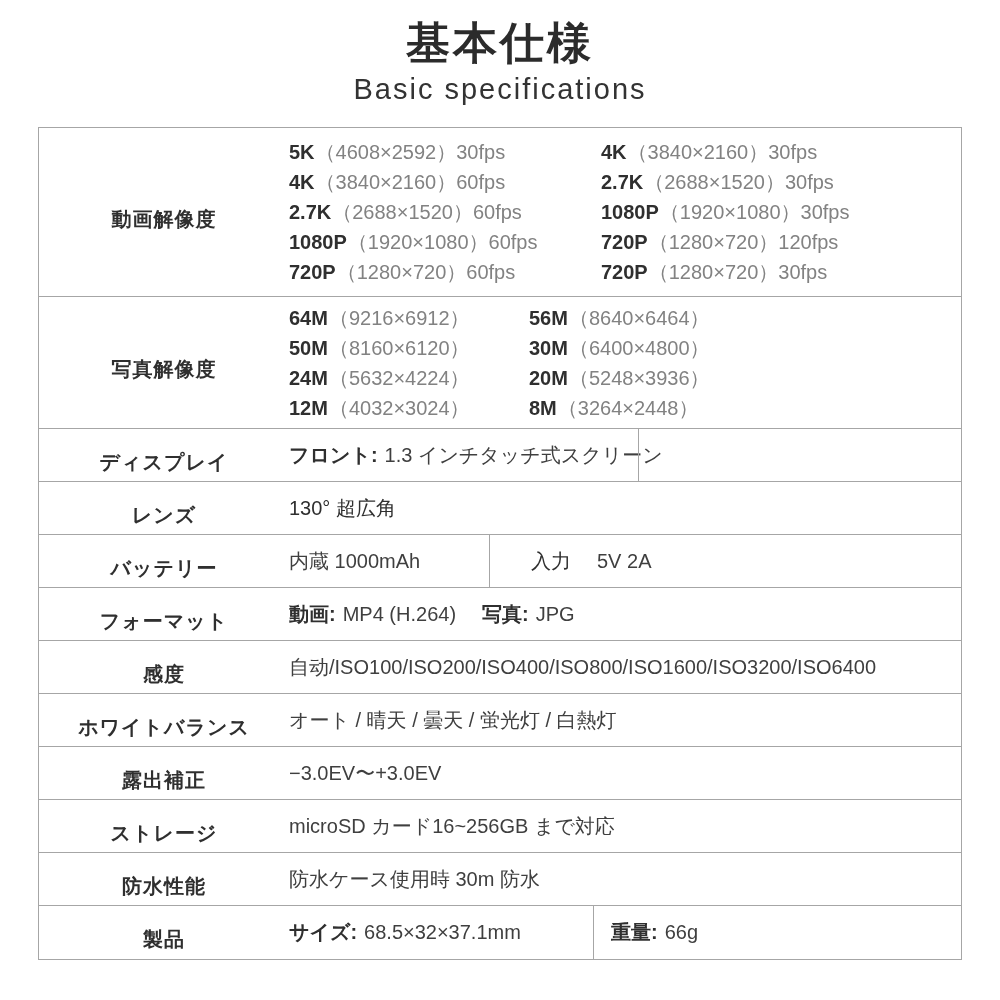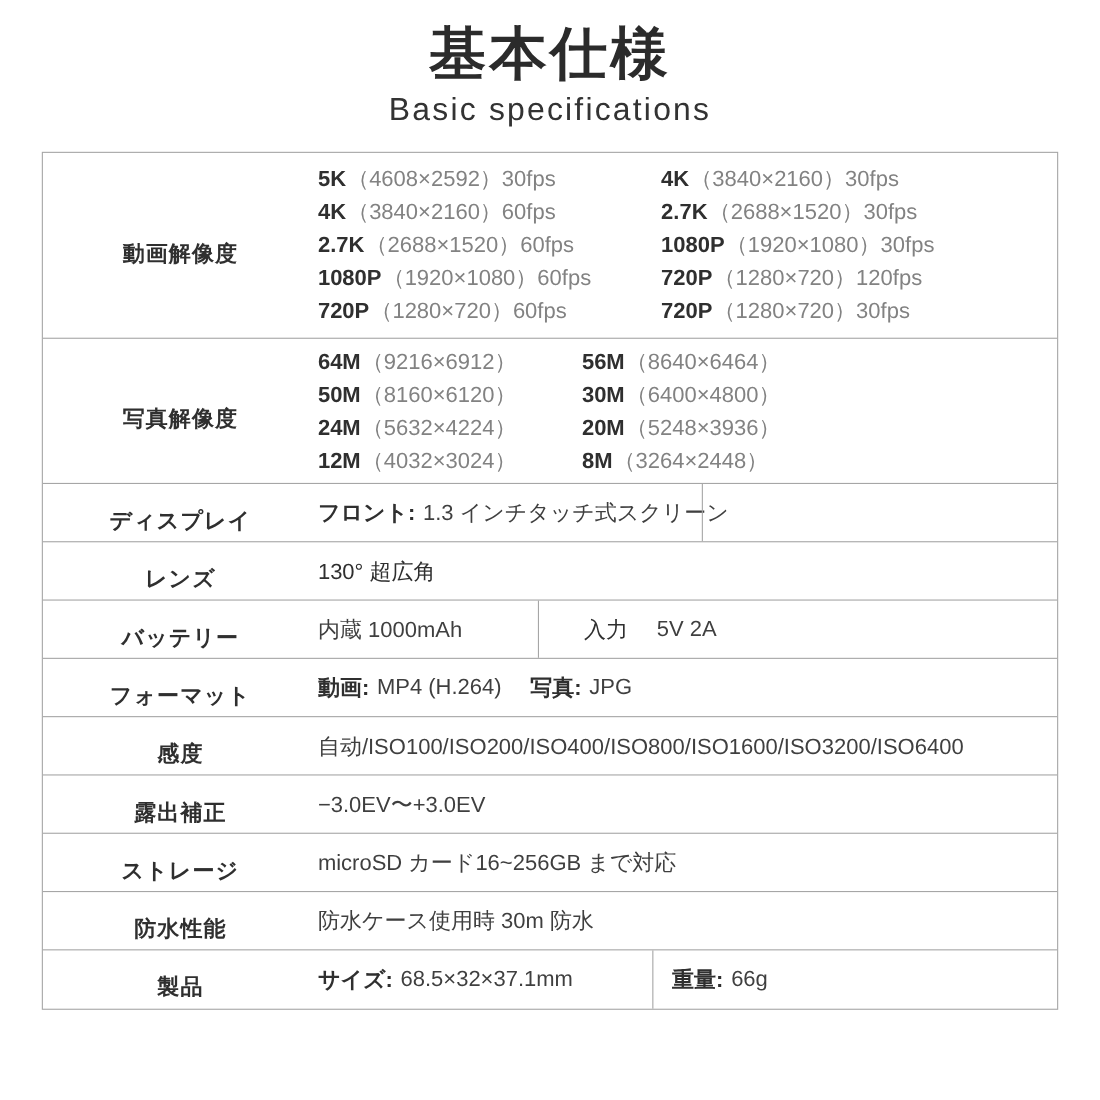--- a/index.html
+++ b/index.html
@@ -13,21 +13,21 @@
     margin: 0; padding: 0;
     width: 1000px; height: 1000px;
     background: #ffffff;
     font-family: "Liberation Sans", "DejaVu Sans", sans-serif;
     color: var(--text);
     overflow: hidden;
   }
   .title {
     margin: 14px 0 0 0;
     text-align: center;
-    font-size: 52px;
+    font-size: 44px;
     font-weight: bold;
     letter-spacing: 3px;
     color: #2b2b2b;
   }
   .subtitle {
     text-align: center;
     font-size: 29px;
     letter-spacing: 2px;
     color: #333333;
   }
@@ -174,20 +174,26 @@
       </div>
     </div>
 
     <div class="row">
       <div class="row-label">感度</div>
       <div class="row-content">
         <span>自动/ISO100/ISO200/ISO400/ISO800/ISO1600/ISO3200/ISO6400</span>
       </div>
     </div>
 
+    <div class="row">
+      <div class="row-label">ホワイトバランス</div>
+      <div class="row-content">
+        <span>オート / 晴天 / 曇天 / 蛍光灯 / 白熱灯</span>
+      </div>
+    </div>
 
     <div class="row">
       <div class="row-label">露出補正</div>
       <div class="row-content">
         <span>−3.0EV〜+3.0EV</span>
       </div>
     </div>
 
     <div class="row">
       <div class="row-label">ストレージ</div>

